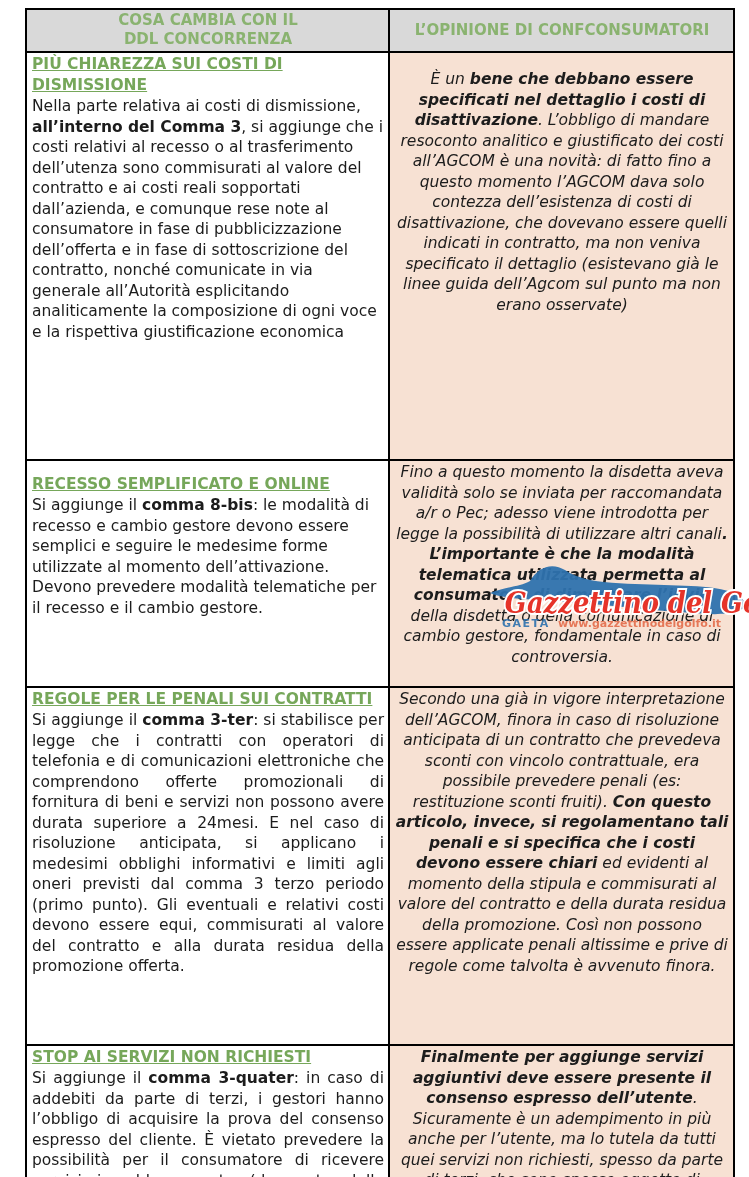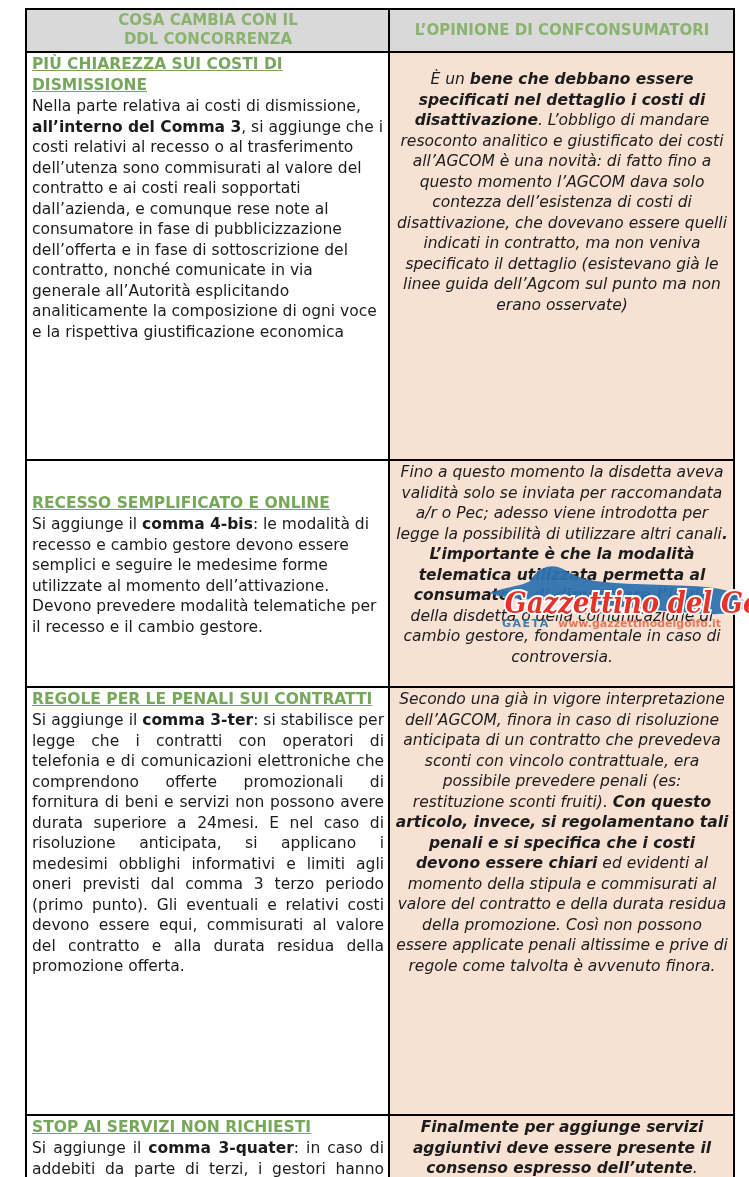--- a/index.html
+++ b/index.html
@@ -11,21 +11,21 @@
   th,td{border:2px solid #000;vertical-align:top;padding:1px 4px 2px 5px;overflow:hidden;}
   th{background:var(--header_bg,#d9d9d9);color:var(--green_header,#8ab370);
      font-size:15px;font-weight:bold;text-align:center;vertical-align:middle;line-height:19px;}
   .pre{white-space:pre-line;}
   td.op{background:var(--opinion_bg,#f7e1d3);font-style:italic;text-align:center;}
   .h{color:var(--green_heading,#76a75a);font-weight:bold;text-decoration:underline;
      font-size:15.5px;line-height:21px;}
   .bd{font-size:15.5px;line-height:20.5px;}
   .b{font-weight:bold;}
   .justify{text-align:justify;}
-  .padtop{padding-top:32px;}
+  .padtop{padding-top:13px;}
   .optop{padding-top:16px;}
   .watermark{position:absolute;left:468px;top:553px;width:281px;height:70px;pointer-events:none;}
   .watermark svg{display:block;}
 </style>
 </head>
 <body>
 
 <div class="page">
 
   <table class="tbl">
@@ -50,27 +50,27 @@
           <div class="h">PIÙ CHIAREZZA SUI COSTI DI DISMISSIONE</div>
           <div class="bd"><span>Nella parte relativa ai costi di dismissione, </span><span class="b">all’interno del Comma 3</span><span>, si aggiunge che i costi relativi al recesso o al trasferimento dell’utenza sono commisurati al valore del contratto e ai costi reali sopportati dall’azienda, e comunque rese note al consumatore in fase di pubblicizzazione dell’offerta e in fase di sottoscrizione del contratto, nonché comunicate in via generale all’Autorità esplicitando analiticamente la composizione di ogni voce e la rispettiva giustificazione economica</span></div>
         </td>
         <td class="op optop">
           <div class="bd"><span>È un </span><span class="b">bene che debbano essere specificati nel dettaglio i costi di disattivazione</span><span>. L’obbligo di mandare resoconto analitico e giustificato dei costi all’AGCOM è una novità: di fatto fino a questo momento l’AGCOM dava solo contezza dell’esistenza di costi di disattivazione, che dovevano essere quelli indicati in contratto, ma non veniva specificato il dettaglio (esistevano già le linee guida dell’Agcom sul punto ma non erano osservate)</span></div>
         </td>
       </tr>
       <tr style="height:227px;">
         <td class="ddl padtop">
           <div class="h">RECESSO SEMPLIFICATO E ONLINE</div>
-          <div class="bd"><span>Si aggiunge il </span><span class="b">comma 4-bis</span><span>: le modalità di recesso e cambio gestore devono essere semplici e seguire le medesime forme utilizzate al momento dell’attivazione. Devono prevedere modalità telematiche per il recesso e il cambio gestore.</span></div>
+          <div class="bd"><span>Si aggiunge il </span><span class="b">comma 8-bis</span><span>: le modalità di recesso e cambio gestore devono essere semplici e seguire le medesime forme utilizzate al momento dell’attivazione. Devono prevedere modalità telematiche per il recesso e il cambio gestore.</span></div>
         </td>
         <td class="op">
           <div class="bd"><span>Fino a questo momento la disdetta aveva validità solo se inviata per raccomandata a/r o Pec; adesso viene introdotta per legge la possibilità di utilizzare altri canali</span><span class="b">. L’importante è che la modalità telematica utilizzata permetta al consumatore di dimostrare l’invio</span><span> della disdetta o della comunicazione di cambio gestore, fondamentale in caso di controversia.</span></div>
         </td>
       </tr>
-      <tr style="height:428px;">
+      <tr style="height:358px;">
         <td class="ddl justify">
           <div class="h justify">REGOLE PER LE PENALI SUI CONTRATTI</div>
           <div class="bd justify"><span>Si aggiunge il </span><span class="b">comma 3-ter</span><span>: si stabilisce per legge che i contratti con operatori di telefonia e di comunicazioni elettroniche che comprendono offerte promozionali di fornitura di beni e servizi non possono avere durata superiore a 24mesi. E nel caso di risoluzione anticipata, si applicano i medesimi obblighi informativi e limiti agli oneri previsti dal comma 3 terzo periodo (primo punto). Gli eventuali e relativi costi devono essere equi, commisurati al valore del contratto e alla durata residua della promozione offerta.</span></div>
         </td>
         <td class="op">
           <div class="bd"><span>Secondo una già in vigore interpretazione dell’AGCOM, finora in caso di risoluzione anticipata di un contratto che prevedeva sconti con vincolo contrattuale, era possibile prevedere penali (es: restituzione sconti fruiti). </span><span class="b">Con questo articolo, invece, si regolamentano tali penali e si specifica che i costi devono essere chiari</span><span> ed evidenti al momento della stipula e commisurati al valore del contratto e della durata residua della promozione. Così non possono essere applicate penali altissime e prive di regole come talvolta è avvenuto finora.</span></div>
         </td>
       </tr>
       <tr style="height:244px;">
         <td class="ddl justify">

